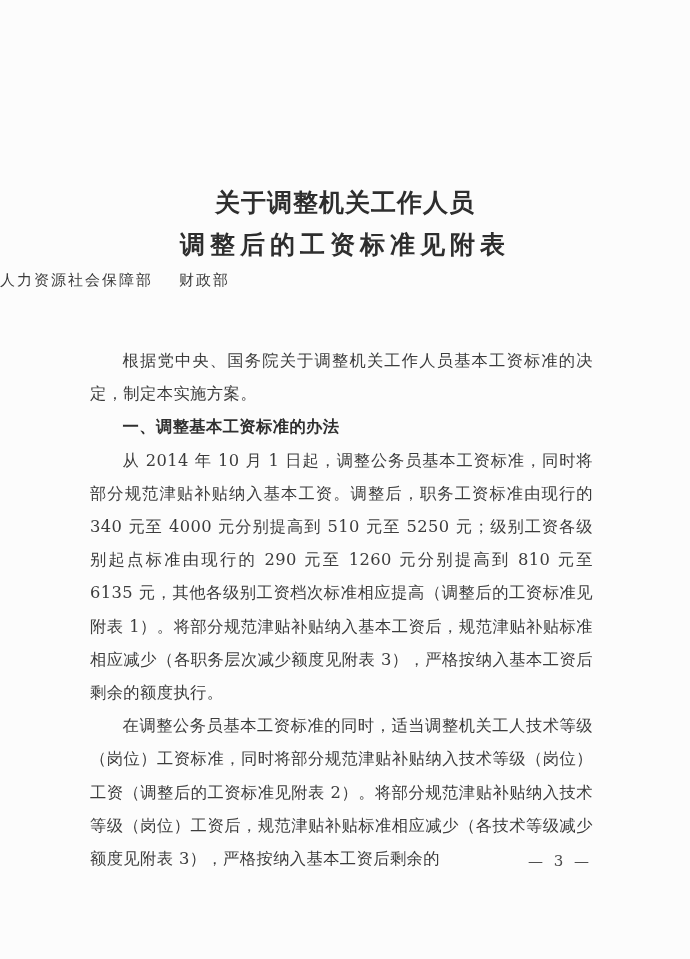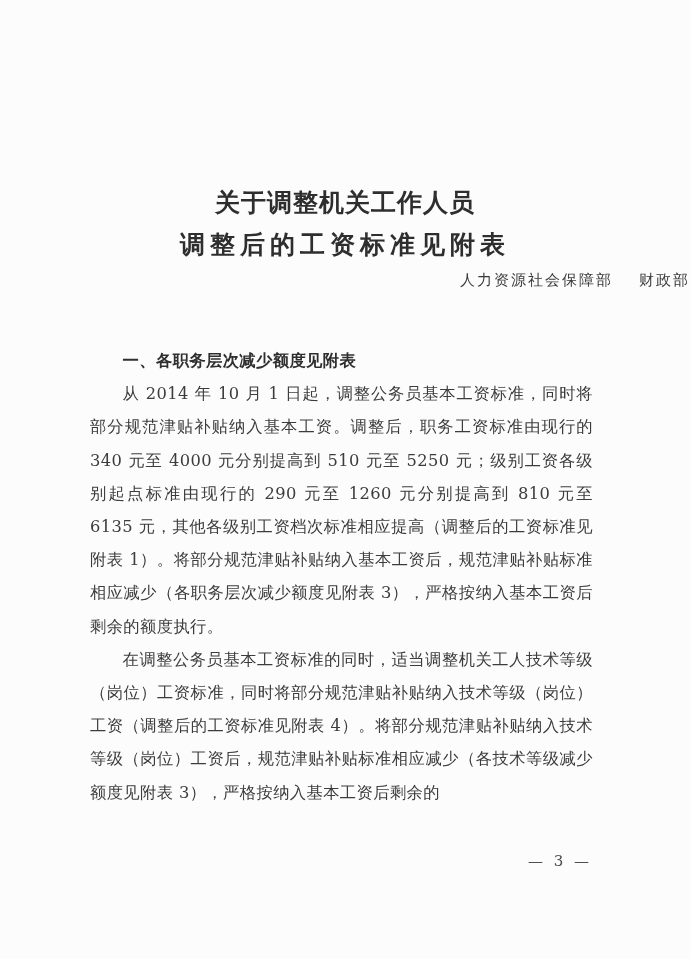--- a/index.html
+++ b/index.html
@@ -38,21 +38,21 @@
     .title2 {
       top: 228px;
       font-size: 25px;
       letter-spacing: 5px;
     }
     .authors {
       position: absolute;
       top: 271px;
       left: 0;
       width: 690px;
-      text-align: right;
+      text-align: left;
       font-size: 15px;
       letter-spacing: 2px;
       color: #3a3a3a;
     }
     .authors .gap { display: inline-block; width: 26px; }
     .body-text {
       position: absolute;
       left: 90px;
       top: 344px;
       width: 503px;
@@ -86,19 +86,20 @@
 
 <div class="page">
   <div class="title-line title1">关于调整机关工作人员</div>
   <div class="title-line title2">调整后的工资标准见附表</div>
 
   <div class="authors">
     <span>人力资源社会保障部</span><span class="gap"></span><span>财政部</span>
   </div>
 
   <div class="body-text">
-    <p class="heading">一、各职务层次减少额度见附表</p>
+    <p>根据党中央、国务院关于调整机关工作人员基本工资标准的决定，制定本实施方案。</p>
+    <p class="heading">一、调整基本工资标准的办法</p>
     <p>从 2014 年 10 月 1 日起，调整公务员基本工资标准，同时将部分规范津贴补贴纳入基本工资。调整后，职务工资标准由现行的 340 元至 4000 元分别提高到 510 元至 5250 元；级别工资各级别起点标准由现行的 290 元至 1260 元分别提高到 810 元至 6135 元，其他各级别工资档次标准相应提高（调整后的工资标准见附表 1）。将部分规范津贴补贴纳入基本工资后，规范津贴补贴标准相应减少（各职务层次减少额度见附表 3），严格按纳入基本工资后剩余的额度执行。</p>
-    <p>在调整公务员基本工资标准的同时，适当调整机关工人技术等级（岗位）工资标准，同时将部分规范津贴补贴纳入技术等级（岗位）工资（调整后的工资标准见附表 4）。将部分规范津贴补贴纳入技术等级（岗位）工资后，规范津贴补贴标准相应减少（各技术等级减少额度见附表 3），严格按纳入基本工资后剩余的</p>
+    <p>在调整公务员基本工资标准的同时，适当调整机关工人技术等级（岗位）工资标准，同时将部分规范津贴补贴纳入技术等级（岗位）工资（调整后的工资标准见附表 2）。将部分规范津贴补贴纳入技术等级（岗位）工资后，规范津贴补贴标准相应减少（各技术等级减少额度见附表 3），严格按纳入基本工资后剩余的</p>
   </div>
 
   <div class="page-number">— 3 —</div>
 </div>
 
 </body></html>

